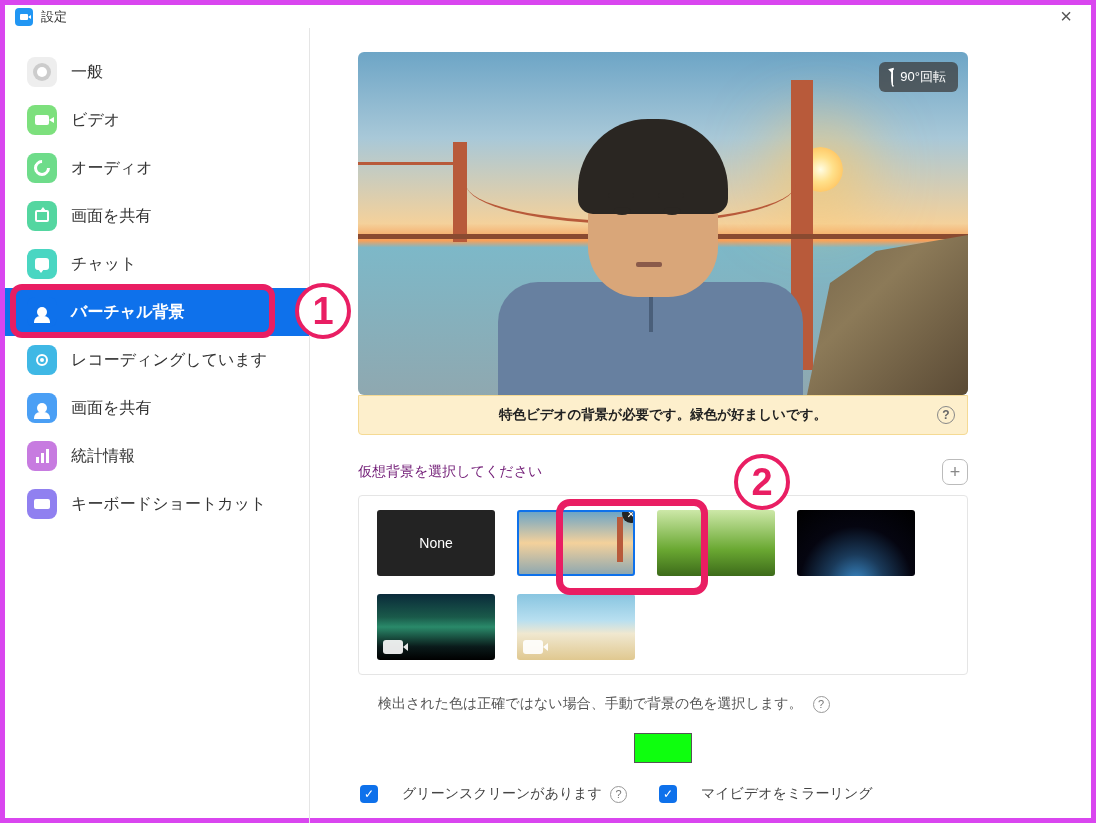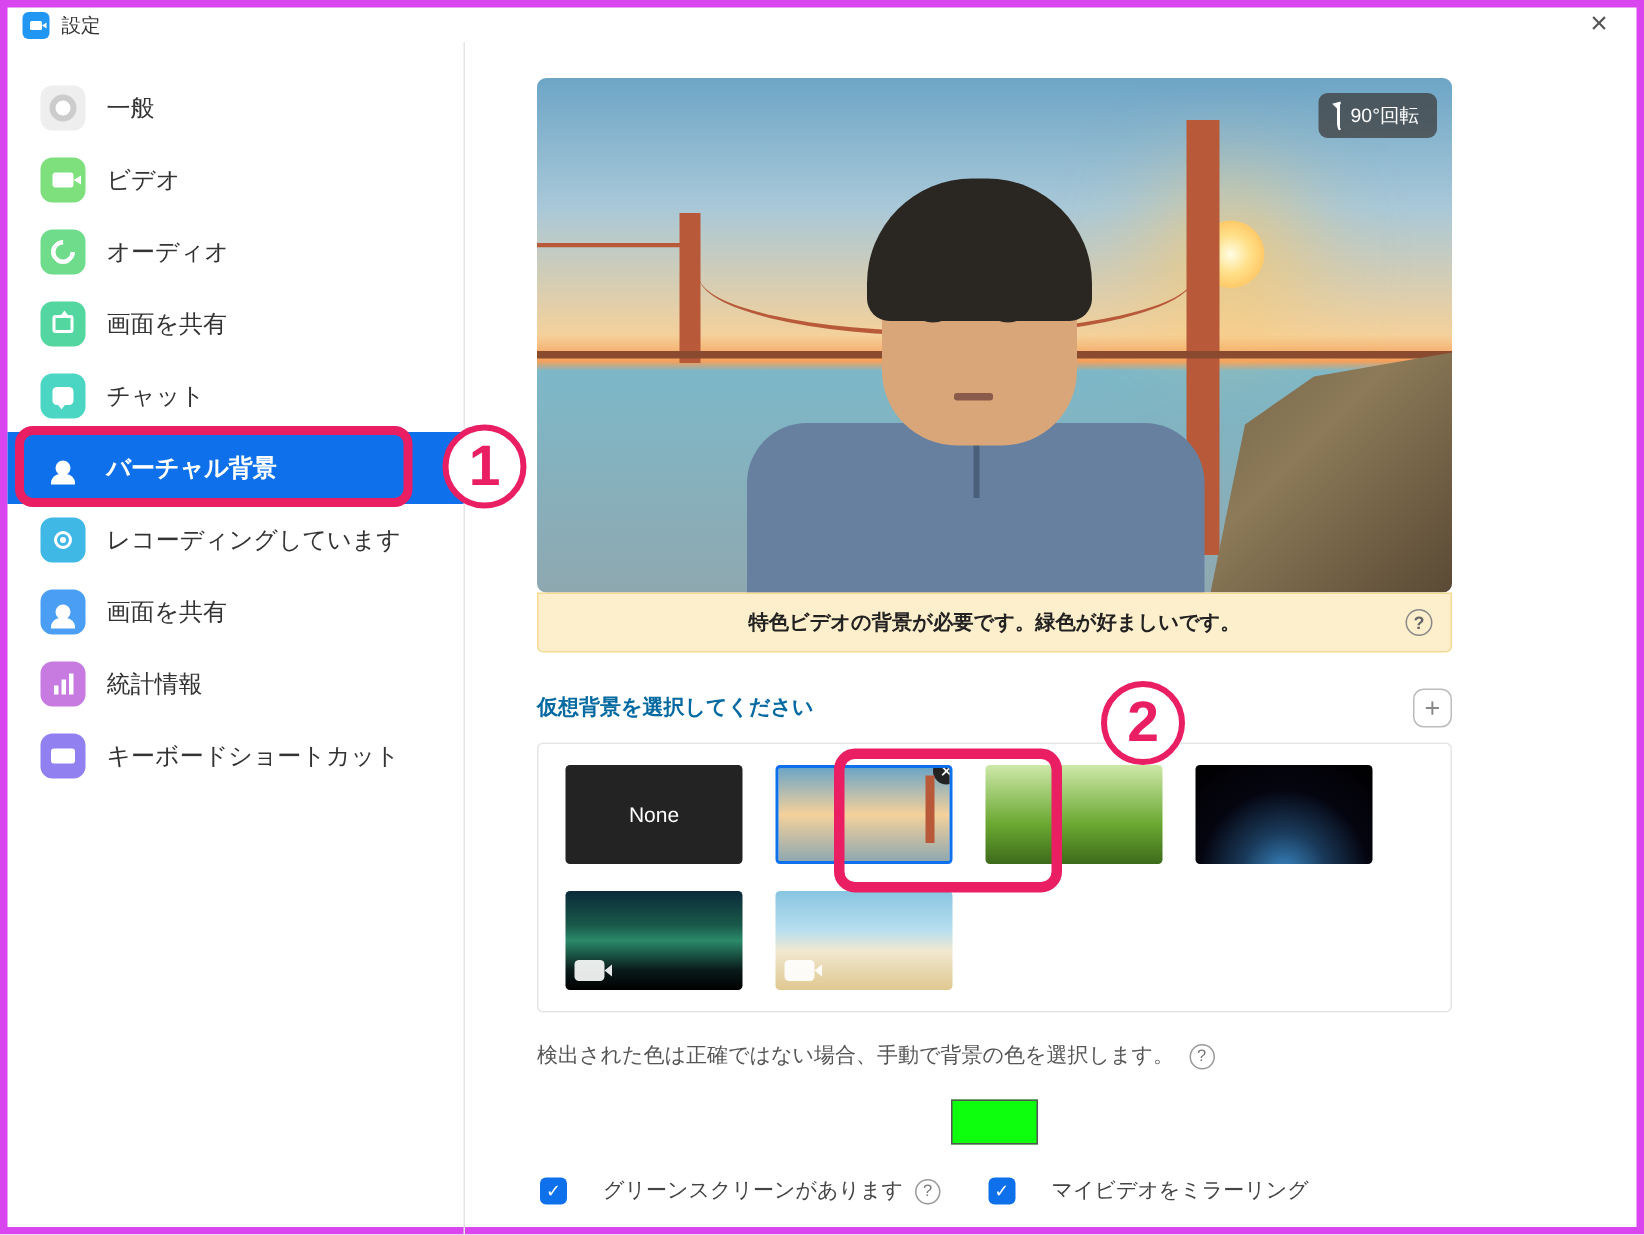--- a/index.html
+++ b/index.html
@@ -53,41 +53,41 @@
 .preview .person .brow { position: absolute; width: 26px; height: 5px; background: #2a2622; border-radius: 2px; top: 66px; }
 .preview .person .brow-l { left: 110px; }
 .preview .person .brow-r { left: 160px; }
 .preview .person .mouth { position: absolute; left: 138px; top: 135px; width: 26px; height: 5px; background: #8a5a4a; border-radius: 2px; }
 .preview .rotate-btn { position: absolute; right: 10px; top: 10px; background: rgba(60,60,60,0.75); color: #fff; font-size: 13px; padding: 6px 12px; border-radius: 6px; display: flex; align-items: center; gap: 5px; cursor: pointer; }
 
 .notice-bar { width: 610px; background: #fdefcc; border: 1px solid #f5da94; display: flex; align-items: center; justify-content: center; padding: 10px 40px; font-size: 13.5px; font-weight: 600; color: #222; position: relative; margin-bottom: 24px; border-radius: 0 0 4px 4px; }
 .notice-bar .help { position: absolute; right: 12px; top: 50%; transform: translateY(-50%); width: 18px; height: 18px; border: 1.5px solid #888; border-radius: 50%; font-size: 12px; display: flex; align-items: center; justify-content: center; color: #666; cursor: pointer; }
 
 .select-row { width: 610px; display: flex; align-items: center; margin-bottom: 10px; }
-.select-label { font-size: 14px; color: #0369a1; flex: 1; font-weight: bold; }
+.select-label { font-size: 14px; color: #701a75; flex: 1; }
 .add-btn { width: 26px; height: 26px; border: 1.5px solid #bbb; border-radius: 7px; display: flex; align-items: center; justify-content: center; color: #888; font-size: 18px; cursor: pointer; }
 
 .bg-grid { width: 610px; border: 1px solid #e5e5e5; border-radius: 4px; padding: 14px 18px; display: flex; flex-wrap: wrap; gap: 18px 22px; margin-bottom: 20px; position: relative; }
 .bg-item { width: 118px; height: 66px; border-radius: 3px; background: #ddd; background-size: cover; position: relative; cursor: pointer; overflow: hidden; }
 .bg-none { background: #232323; color: #fff; display: flex; align-items: center; justify-content: center; font-size: 14px; }
 .bg-bridge { background: linear-gradient(to bottom, #6da5c6 0%, #f4d19b 50%, #8fa8b0 100%); }
 .bg-bridge::after { content: ""; position: absolute; right: 10px; top: 5px; width: 6px; height: 45px; background: #b85a3a; }
 .bg-grass { background: linear-gradient(to bottom, #cde8a8 0%, #6aa832 60%, #3d6b1a 100%); }
 .bg-earth { background: radial-gradient(circle at 50% 110%, #3a8ac8 0%, #1a3a5a 30%, #050510 60%, #000 100%); }
 .bg-aurora { background: linear-gradient(to bottom, #0a2a3a 0%, #1a5a4a 35%, #2a8a6a 50%, #0a1a1a 80%, #000 100%); }
 .bg-beach { background: linear-gradient(to bottom, #88c5e0 0%, #b8dff0 40%, #f0e8d0 60%, #e0c890 100%); }
 .bg-item .vid-icon { position: absolute; left: 6px; bottom: 6px; width: 20px; height: 14px; background: rgba(255,255,255,0.9); border-radius: 3px; }
 .bg-item .vid-icon::after { content: ""; position: absolute; right: -5px; top: 3px; width: 0; height: 0; border-top: 4px solid transparent; border-bottom: 4px solid transparent; border-right: 5px solid rgba(255,255,255,0.9); }
 
 .bg-selected-ring { border: 2px solid #0e71eb; }
 .bg-selected-ring .remove { position: absolute; right: -7px; top: -7px; width: 18px; height: 18px; background: #232323; color: #fff; border-radius: 50%; display: flex; align-items: center; justify-content: center; font-size: 11px; cursor: pointer; }
 
 .highlight-box-2 { position: absolute; left: 556px; top: 499px; width: 152px; height: 96px; border: 7px solid #e91e63; border-radius: 14px; pointer-events: none; }
 
-.detect-row { width: 610px; display: flex; align-items: center; gap: 10px; margin-bottom: 20px; }
+.detect-row { width: 610px; display: flex; align-items: center; gap: 10px; margin-bottom: 20px; margin-left: 20px; }
 .detect-label { font-size: 14px; color: #555; }
 .help-sm { width: 17px; height: 17px; border: 1.2px solid #999; border-radius: 50%; font-size: 11px; display: inline-flex; align-items: center; justify-content: center; color: #777; cursor: pointer; }
 
 .color-swatch-row { width: 610px; display: flex; justify-content: center; margin-bottom: 22px; }
 .color-swatch { width: 58px; height: 30px; border: 1px solid #555; background: #0eff0e; cursor: pointer; }
 
 .checks-row { width: 610px; display: flex; align-items: center; gap: 32px; padding-left: 2px; }
 .check-item { display: flex; align-items: center; gap: 8px; }
 .check-item .cb { width: 18px; height: 18px; background: #0e71eb; border-radius: 4px; display: inline-flex; align-items: center; justify-content: center; color: #fff; font-size: 12px; cursor: pointer; }
 .check-item .lab { font-size: 14px; color: #444; margin-left: 16px; }

